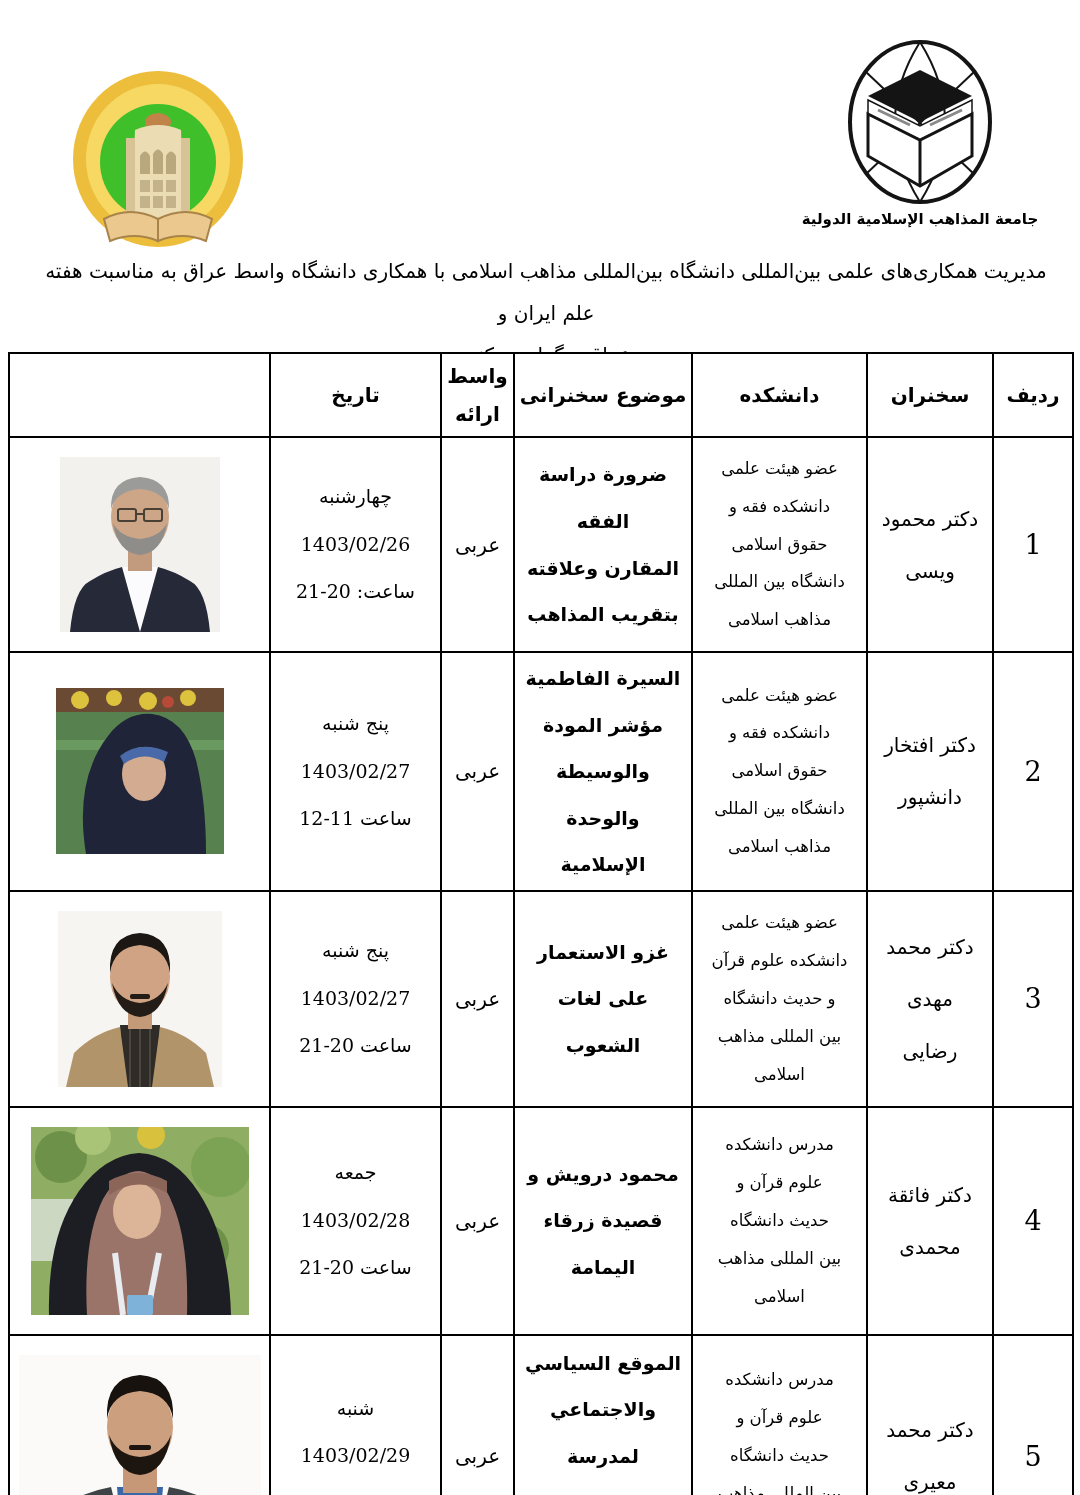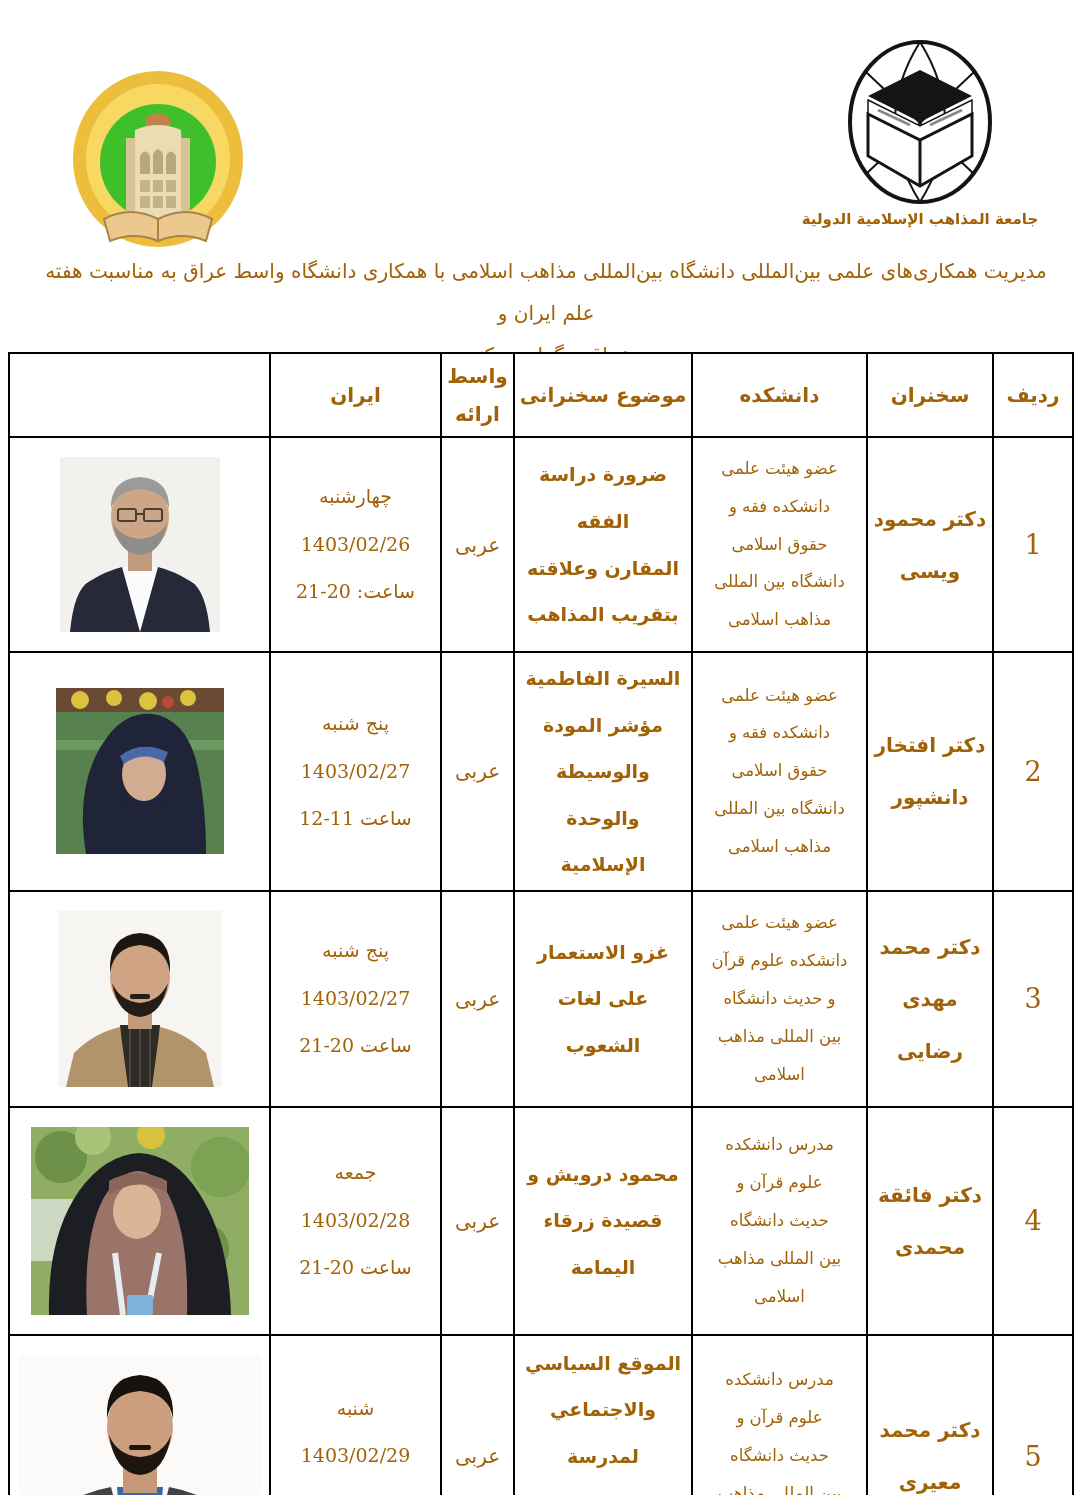--- a/index.html
+++ b/index.html
@@ -1,18 +1,18 @@
 <!DOCTYPE html>
 <html lang="fa" dir="rtl"><head>
 <meta charset="utf-8">
 <style>
   html,body{margin:0;padding:0;background:#ffffff;}
   .page{
     position:relative;width:1080px;height:1495px;margin:0 auto;
-    background:#ffffff;color:#a16207;overflow:hidden;
+    background:#ffffff;color:#000000;overflow:hidden;
     font-family:"DejaVu Sans",sans-serif;
   }
   
   .logo-wasit{position:absolute;left:68px;top:64px;width:180px;height:195px;}
   .logo-mazaheb{position:absolute;left:792px;top:36px;width:256px;text-align:center;}
   .logo-mazaheb .caption{
     direction:rtl;font-weight:bold;font-size:15px;margin-top:2px;letter-spacing:0;
   }
   
   .intro{
@@ -25,21 +25,21 @@
     border-collapse:collapse;table-layout:fixed;direction:rtl;background:#fff;
   }
   .sched th,.sched td{
     border:2px solid #000;text-align:center;vertical-align:middle;
     white-space:pre-line;padding:2px;overflow:hidden;
   }
   .sched thead tr{height:84px;}
   .sched tbody tr{height:211px;}
   .sched th{font-size:20px;font-weight:bold;line-height:1.9;}
   td.c-no{font-family:"DejaVu Serif","DejaVu Sans",serif;font-size:27px;}
-  td.c-speaker{font-weight:bold;font-size:20px;line-height:2.6;}
+  td.c-speaker{font-weight:normal;font-size:20px;line-height:2.6;}
   td.c-faculty{font-size:16.5px;line-height:2.3;}
   td.c-topic{font-weight:bold;font-size:19px;line-height:2.45;}
   td.c-lang{font-size:20px;}
   td.c-date{font-size:19px;line-height:2.5;font-family:"DejaVu Serif","DejaVu Sans",serif;border-radius:25px;}
   td.c-photo{padding:0;}
   td.c-photo svg{display:block;margin:0 auto;}
 </style>
 </head>
 <body>
 
@@ -115,21 +115,21 @@
       <col style="width:261px">
     </colgroup>
     <thead>
       <tr>
         <th>ردیف</th>
         <th>سخنران</th>
         <th>دانشکده</th>
         <th>موضوع سخنرانی</th>
         <th>واسط
 ارائه</th>
-        <th>ایران</th>
+        <th>تاریخ</th>
         <th></th>
       </tr>
     </thead>
     <tbody>
 
       <tr>
         <td class="c-no">1</td>
         <td class="c-speaker">دکتر محمود
 ویسی</td>
         <td class="c-faculty">عضو هیئت علمی

